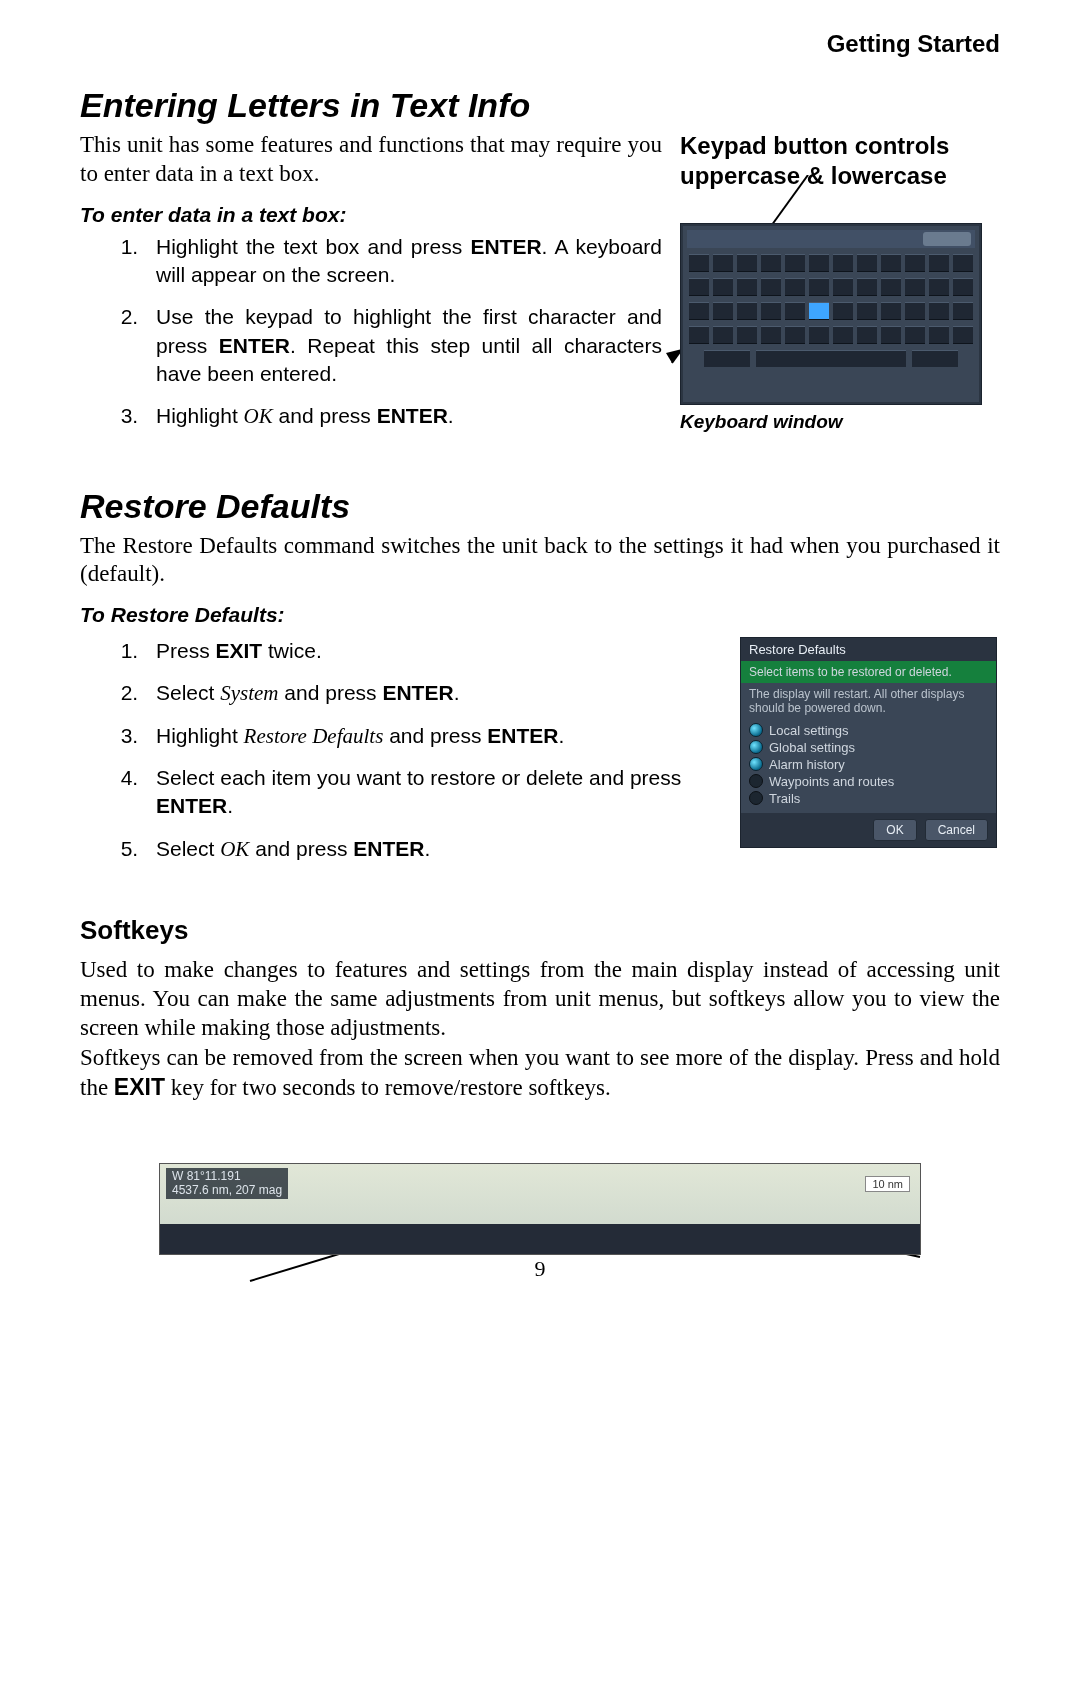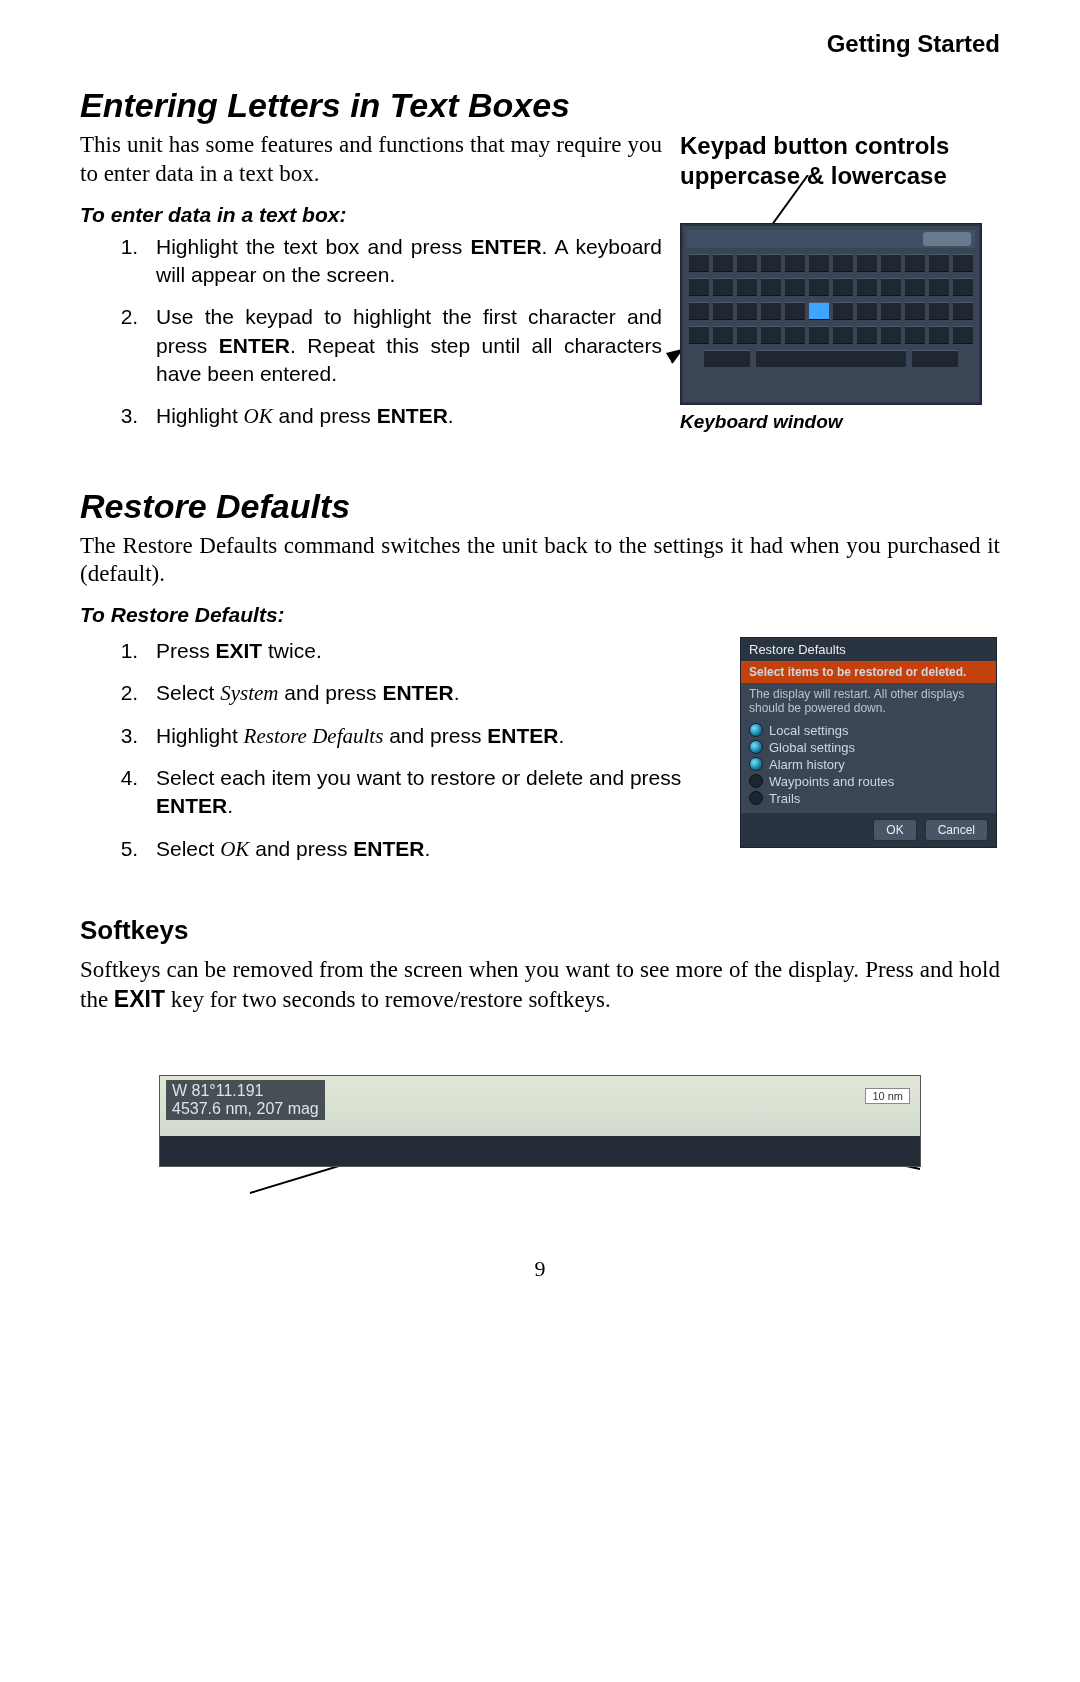--- a/index.html
+++ b/index.html
@@ -127,21 +127,21 @@
   
   .rd-dialog {
     width: 255px;
     background: #3a4656;
     border: 1px solid #1b232e;
     font-family: Arial, Helvetica, sans-serif;
     color:#cfd6de;
     font-size:13px;
   }
   .rd-title { background:#2a3340; padding:4px 8px; color:#e7edf4; font-size:13px;}
-  .rd-sub  { padding:4px 8px; background:#c2410c; font-size:12px;font-weight:bold;}
+  .rd-sub  { padding:4px 8px; background:#15803d; font-size:12px;}
   .rd-note { padding:4px 8px; font-size:12px; line-height:1.2; color:#bac3cd;}
   .rd-items { padding:2px 8px 6px 8px;}
   .rd-item { display:flex; align-items:center; gap:6px; padding:1px 0;}
   .rd-dot  {
     width:12px; height:12px; border-radius:50%;
     background: radial-gradient(circle at 35% 35%, #6fe3ff, #0a6b8e 70%);
     border:1px solid #0c2330;
     flex: 0 0 12px;
   }
   .rd-dot.off { background:#1c2630; border:1px solid #0c1116;}
@@ -161,21 +161,21 @@
     border: 1px solid #555;
     background:#242b37;
     position: relative;
     height: 90px;
   }
   .sk-map {
     position:absolute; left:0; right:0; top:0; height:60px;
     background: linear-gradient(#e1e7d7,#d2dbcf);
   }
   .sk-coords {
-    position:absolute; left:6px; top:4px; font-family:Arial; font-size:16px; color:#dce3ea;
+    position:absolute; left:6px; top:4px; font-family:Arial; font-size:12px; color:#dce3ea;
     background: rgba(20,30,40,0.75); padding:2px 6px; line-height:1.15;
   }
   .sk-scale {
     position:absolute; right:10px; top:12px; font-family:Arial; font-size:11px;
     background:#fff; border:1px solid #888; padding:1px 6px; color:#333;
   }
   .sk-buttons {
     position:absolute; left:0; right:0; bottom:0; height:32px;
     display:flex;
   }
@@ -208,21 +208,21 @@
   ol.tight li { text-align: left; }
   ol.justify li { text-align: justify; }
 </style>
 </head>
 <body>
 
 <div class="page">
 
   <div class="header-right">Getting Started</div>
 
-  <h1>Entering Letters in Text Boxes</h1>
+  <h1>Entering Letters in Text Info</h1>
 
   <div class="two-col">
     <div class="col-left">
       <div class="body-text justify-wide">This unit has some features and functions that may require you to enter data in a text box.</div>
       <div class="subhead">To enter data in a text box:</div>
       <ol class="justify">
         <li>
           <span>Highlight the text box and press </span><b>ENTER</b><span>. A keyboard will appear on the screen.</span>
         </li>
         <li>
@@ -368,20 +368,21 @@
           </div>
         <div class="rd-buttons">
           <div class="rd-btn">OK</div>
           <div class="rd-btn">Cancel</div>
         </div>
       </div>
     </div>
   </div>
 
   <h2 style="margin-top:38px;">Softkeys</h2>
+  <div class="body-text justify-wide">Used to make changes to features and settings from the main display instead of accessing unit menus. You can make the same adjustments from unit menus, but softkeys allow you to view the screen while making those adjustments.</div>
   <div class="body-text justify-wide" style="margin-top:2px;">
     <span>Softkeys can be removed from the screen when you want to see more of the display. Press and hold the </span><b style="font-family:Arial,Helvetica,sans-serif;">EXIT</b><span> key for two seconds to remove/restore softkeys.</span>
   </div>
 
   <div class="sk-area">
     <div class="sk-caption" style="position:absolute; left:50%; transform:translateX(-50%); top:0;">Softkeys</div>
 
     <svg class="arrow-svg" style="left:160px; top:16px; width:700px; height:110px;" viewBox="0 0 700 110">
       <line x1="320" y1="8" x2="10" y2="102" stroke="#000" stroke-width="2"></line>
       <line x1="360" y1="8" x2="680" y2="78" stroke="#000" stroke-width="2"></line>

